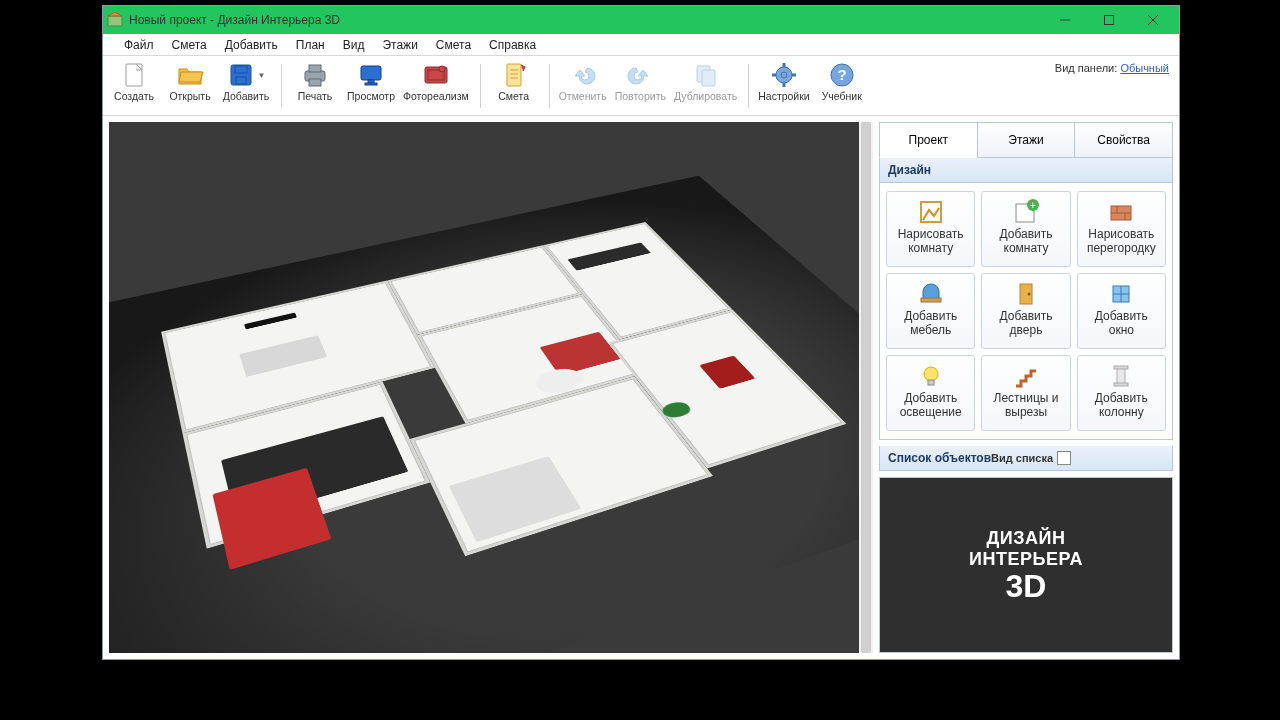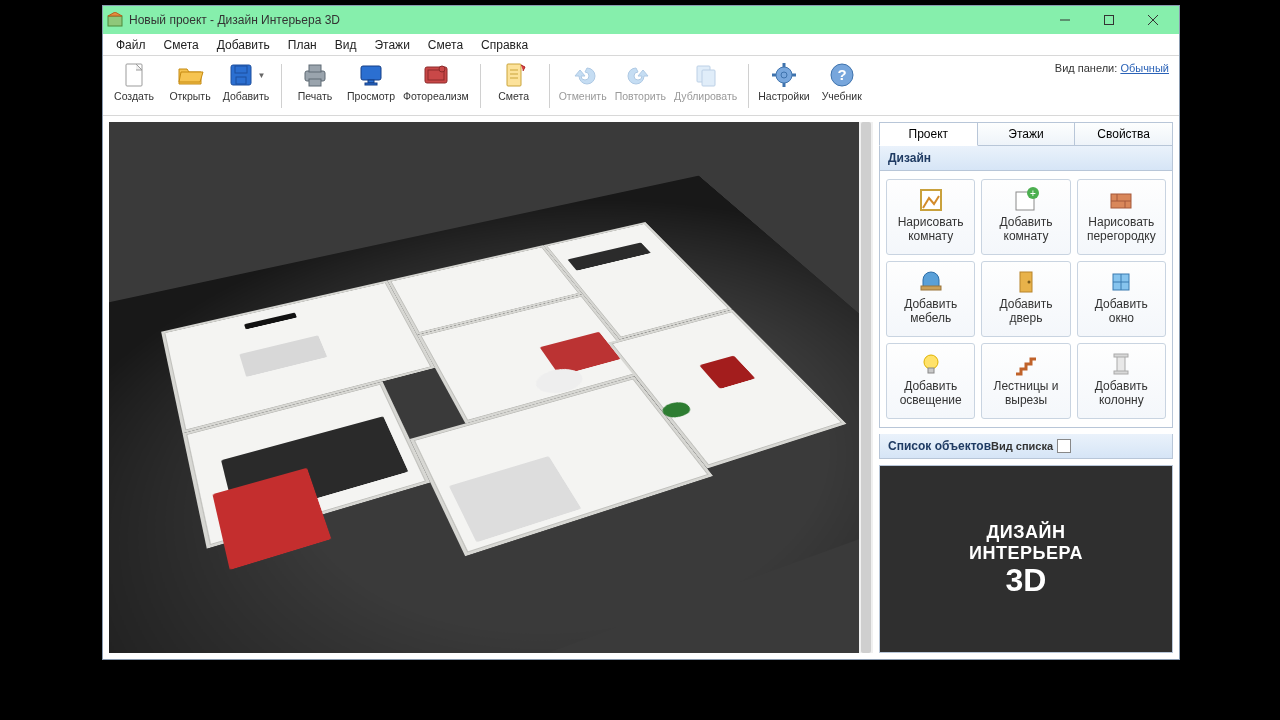--- a/index.html
+++ b/index.html
@@ -3,28 +3,28 @@
 <meta charset="utf-8">
 <style>
 * { margin: 0; padding: 0; box-sizing: border-box; font-family: "Segoe UI", Tahoma, sans-serif; }
 html, body { width: 1280px; height: 720px; overflow: hidden; background: #000; }
 .stage { position: relative; width: 1280px; height: 720px; background: #000; }
 .window {
   position: absolute; left: 102px; top: 5px; width: 1078px; height: 655px;
   background: #fff; border: 1px solid #8a9bb0; display: flex; flex-direction: column;
 }
 
-.titlebar { height: 28px; background: #86efac; display: flex; align-items: center; padding: 0 4px; }
+.titlebar { height: 28px; background: #22c55e; display: flex; align-items: center; padding: 0 4px; }
 .titlebar .app-icon { width: 16px; height: 16px; margin-right: 6px; }
 .titlebar .title { font-size: 12px; color: #333; flex: 1; }
 .win-controls { display: flex; }
 .win-btn { width: 44px; height: 28px; display: flex; align-items: center; justify-content: center; cursor: pointer; }
 .win-btn svg { width: 10px; height: 10px; stroke: #333; stroke-width: 1; fill: none; }
 
-.menubar { height: 22px; display: flex; align-items: center; padding: 0 4px; border-bottom: 1px solid #d8d8d8; }
+.menubar { height: 22px; display: flex; align-items: center; padding: 0 12px; border-bottom: 1px solid #d8d8d8; }
 .menubar .mi { font-size: 12px; color: #222; padding: 2px 9px; cursor: pointer; }
 
 .toolbar { height: 60px; background: #fff; border-bottom: 1px solid #d8d8d8; display: flex; align-items: flex-start; padding: 2px 4px 0; position: relative; }
 .tool { display: flex; flex-direction: column; align-items: center; padding: 2px 2px; min-width: 54px; cursor: pointer; margin-right: 2px; border: 1px solid transparent; border-radius: 2px; }
 .tool .ti { width: 28px; height: 28px; display:flex; align-items:center; justify-content:center; }
 .tool .tl { font-size: 10.5px; color: #333; margin-top: 1px; white-space: nowrap; }
 .tool.disabled .tl { color: #9a9a9a; }
 .tool.disabled .ti { opacity: .45; }
 .tsep { width: 1px; height: 44px; background: #d0d0d0; margin: 6px 6px 0; }
 .split-arrow { font-size: 8px; color: #666; margin-left: 3px; }
@@ -56,21 +56,21 @@
 .plant{left:70%;top:68%;width:4%;height:4%;background:#2e7d32;border-radius:50%}
 .bed2{left:38%;top:72%;width:14%;height:14%;background:#ddd}
 .kit{left:74%;top:14%;width:14%;height:5%;background:#2b2b2b}
 .rug2{left:12%;top:50%;width:22%;height:16%;background:#2a2a2a}
 .shadow{position:absolute;inset:-10%;background:radial-gradient(ellipse at 55% 65%, rgba(0,0,0,0) 38%, rgba(0,0,0,.6) 78%);pointer-events:none;transform:translateZ(-1px)}
 .vscroll{position:absolute;right:0;top:0;bottom:0;width:14px;background:#f0f0f0;}
 .vscroll .thumb{position:absolute;left:2px;right:2px;top:0;height:100%;background:#cfcfcf;border-radius:2px}
 
 .side { width: 302px; background: #fff; display:flex; flex-direction:column; padding: 6px 6px 6px 2px; }
 .tabs { display:flex; }
-.tab { flex:1; text-align:center; font-size:12px; padding:4px 0; border:1px solid #b8c6d8; background:linear-gradient(#fdfefe,#eef3f9); cursor:pointer; }
+.tab { flex:1; text-align:center; font-size:12px; padding:10px 0; border:1px solid #b8c6d8; background:linear-gradient(#fdfefe,#eef3f9); cursor:pointer; }
 .tab.active{background:#fff;border-bottom-color:#fff;font-weight:400}
 .tab+.tab{border-left:none}
 .section-hd{background:linear-gradient(#eaf2fb,#d6e5f6);border:1px solid #b8c6d8;border-top:none;font-size:12px;font-weight:bold;color:#1f3b63;padding:5px 8px}
 .grid{display:grid;grid-template-columns:repeat(3,1fr);gap:6px;padding:8px 6px;border:1px solid #b8c6d8;border-top:none}
 .card{border:1px solid #c9d4e1;background:linear-gradient(#fefefe,#f4f7fb);border-radius:3px;display:flex;flex-direction:column;align-items:center;padding:6px 2px 4px;cursor:pointer;height:76px}
 .card .ci{width:28px;height:28px;display:flex;align-items:center;justify-content:center;margin-bottom:2px}
 .card .cl{font-size:12px;color:#333;text-align:center;line-height:1.15;white-space:pre-line}
 .listhd{margin-top:6px;display:flex;align-items:center;justify-content:flex-start}
 .listhd .lhl{font-weight:bold}
 .listhd .lhr{font-size:11px;color:#333;display:flex;align-items:center;gap:4px}

